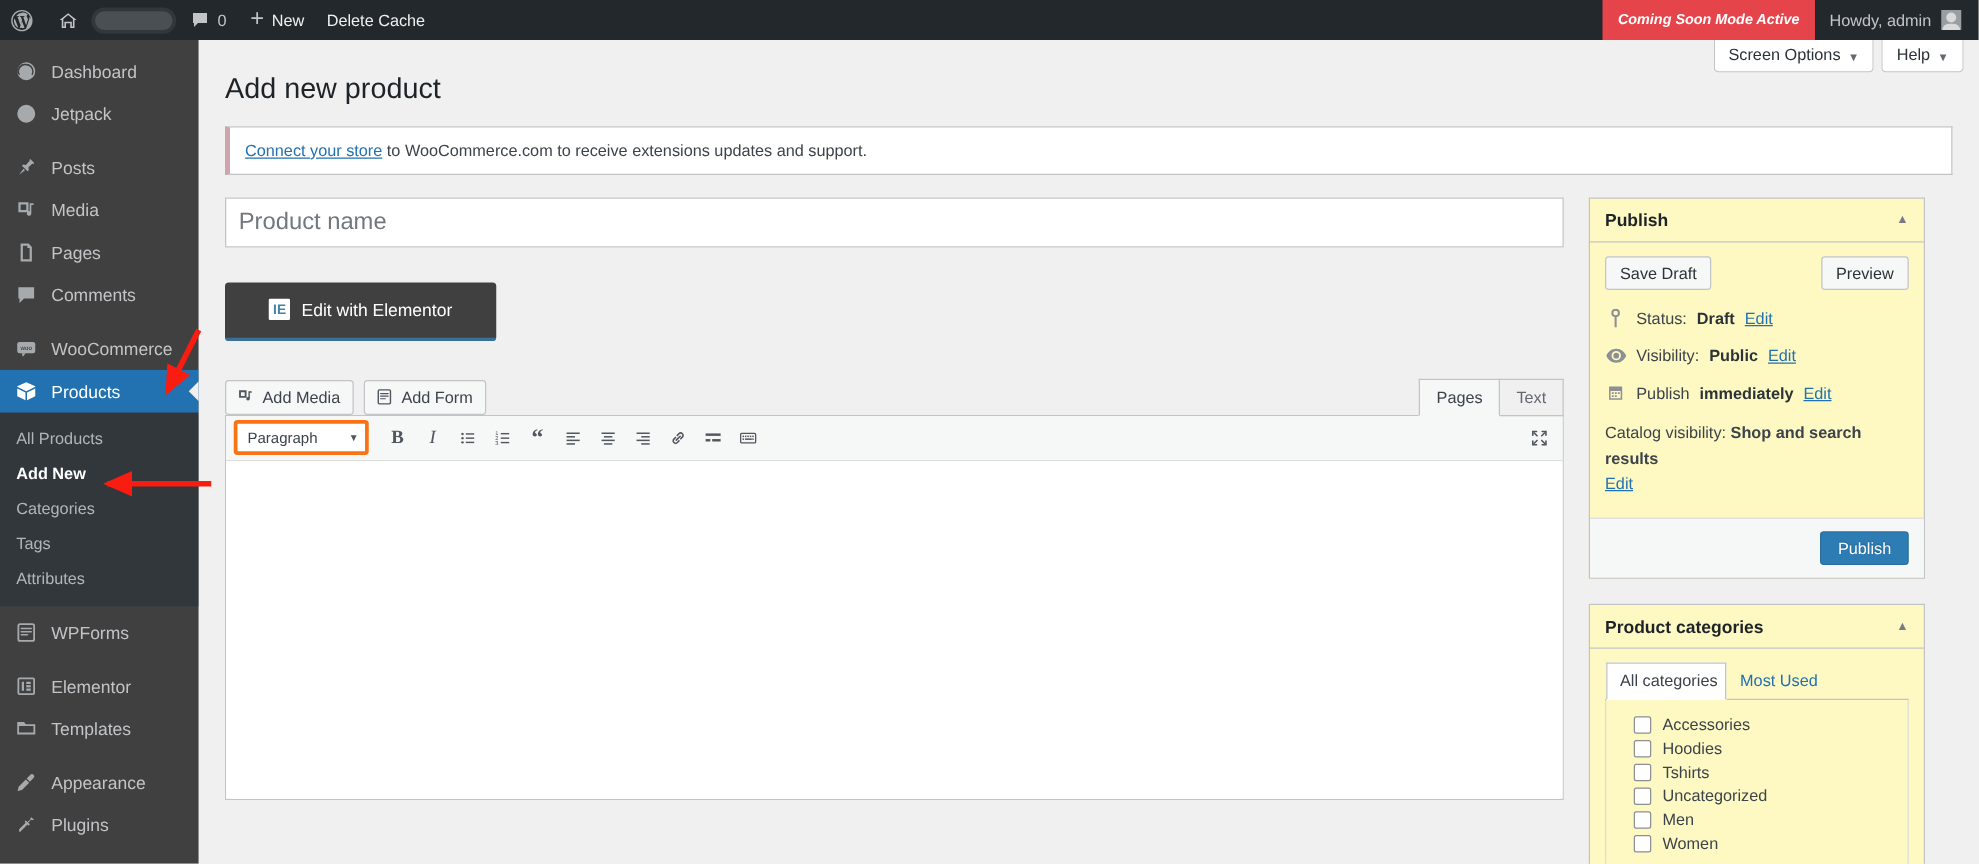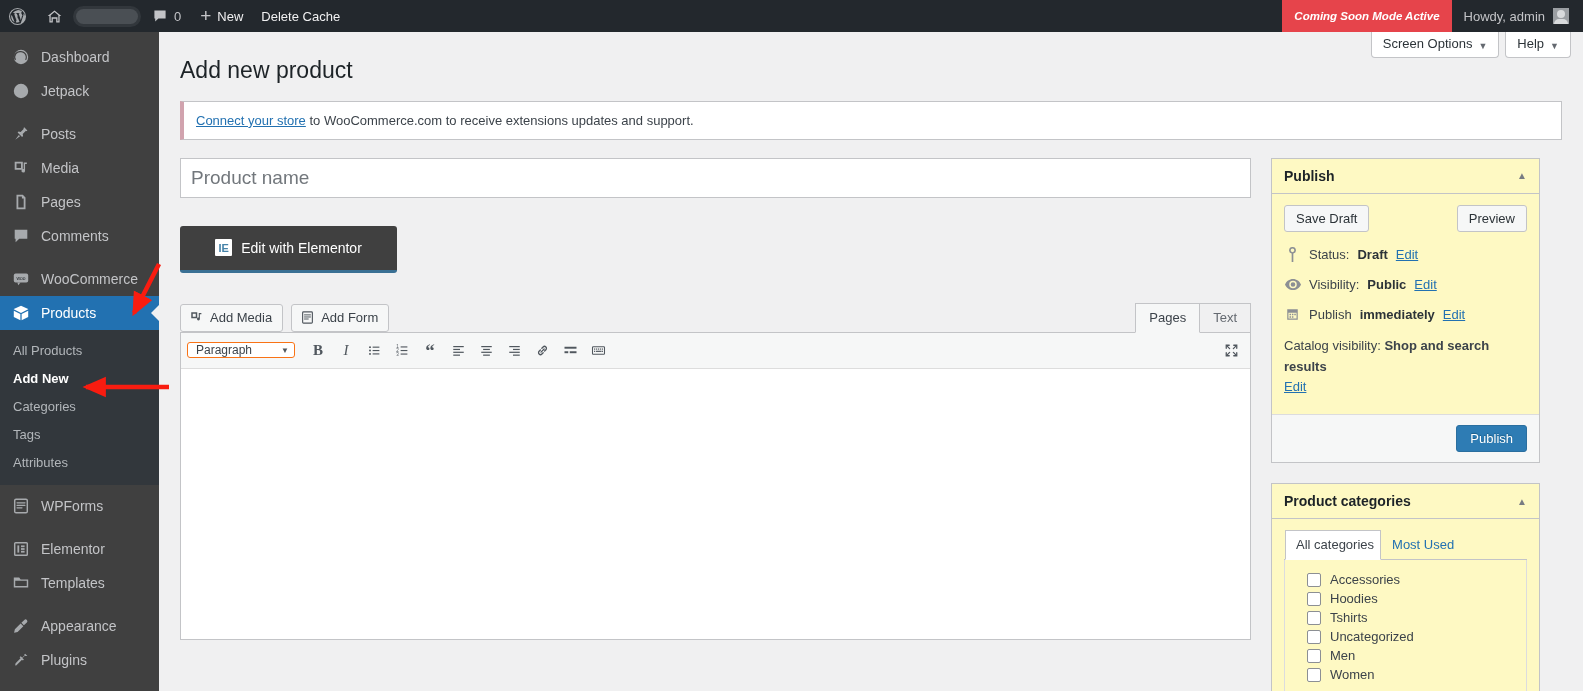--- a/index.html
+++ b/index.html
@@ -133,22 +133,22 @@
   }
   .etab.active { background:#f6f7f7; border-bottom-color:#f6f7f7; color:#3c434a; }
   .etab + .etab { border-left:none; }
 
   .editor-box { border:1px solid #c3c4c7; background:#fff; }
   .mce-toolbar {
     background:#f6f7f7; border-bottom:1px solid #ddd;
     height:36px; display:flex; align-items:center; padding:0 6px; gap:2px;
   }
   .fmt-select {
-    background:#fff; border:1px solid #f97316; border-radius:3px;
-    height:16px; min-width:108px; display:flex; align-items:center;
+    background:#fff; border:3px solid #f97316; border-radius:3px;
+    height:28px; min-width:108px; display:flex; align-items:center;
     justify-content:space-between; padding:0 5px 0 8px;
     font-size:12px; color:#3c434a; margin-right:8px;
   }
   .fmt-select .caret2 { font-size:8px; color:#50575e; }
   .tb { width:26px; height:26px; display:flex; align-items:center; justify-content:center; color:#50575e; font-size:14px;}
   .tb svg { display:block; }
   .tb-right { margin-left:auto; }
   .editor-area { height:270px; background:#fff; }
 
   

